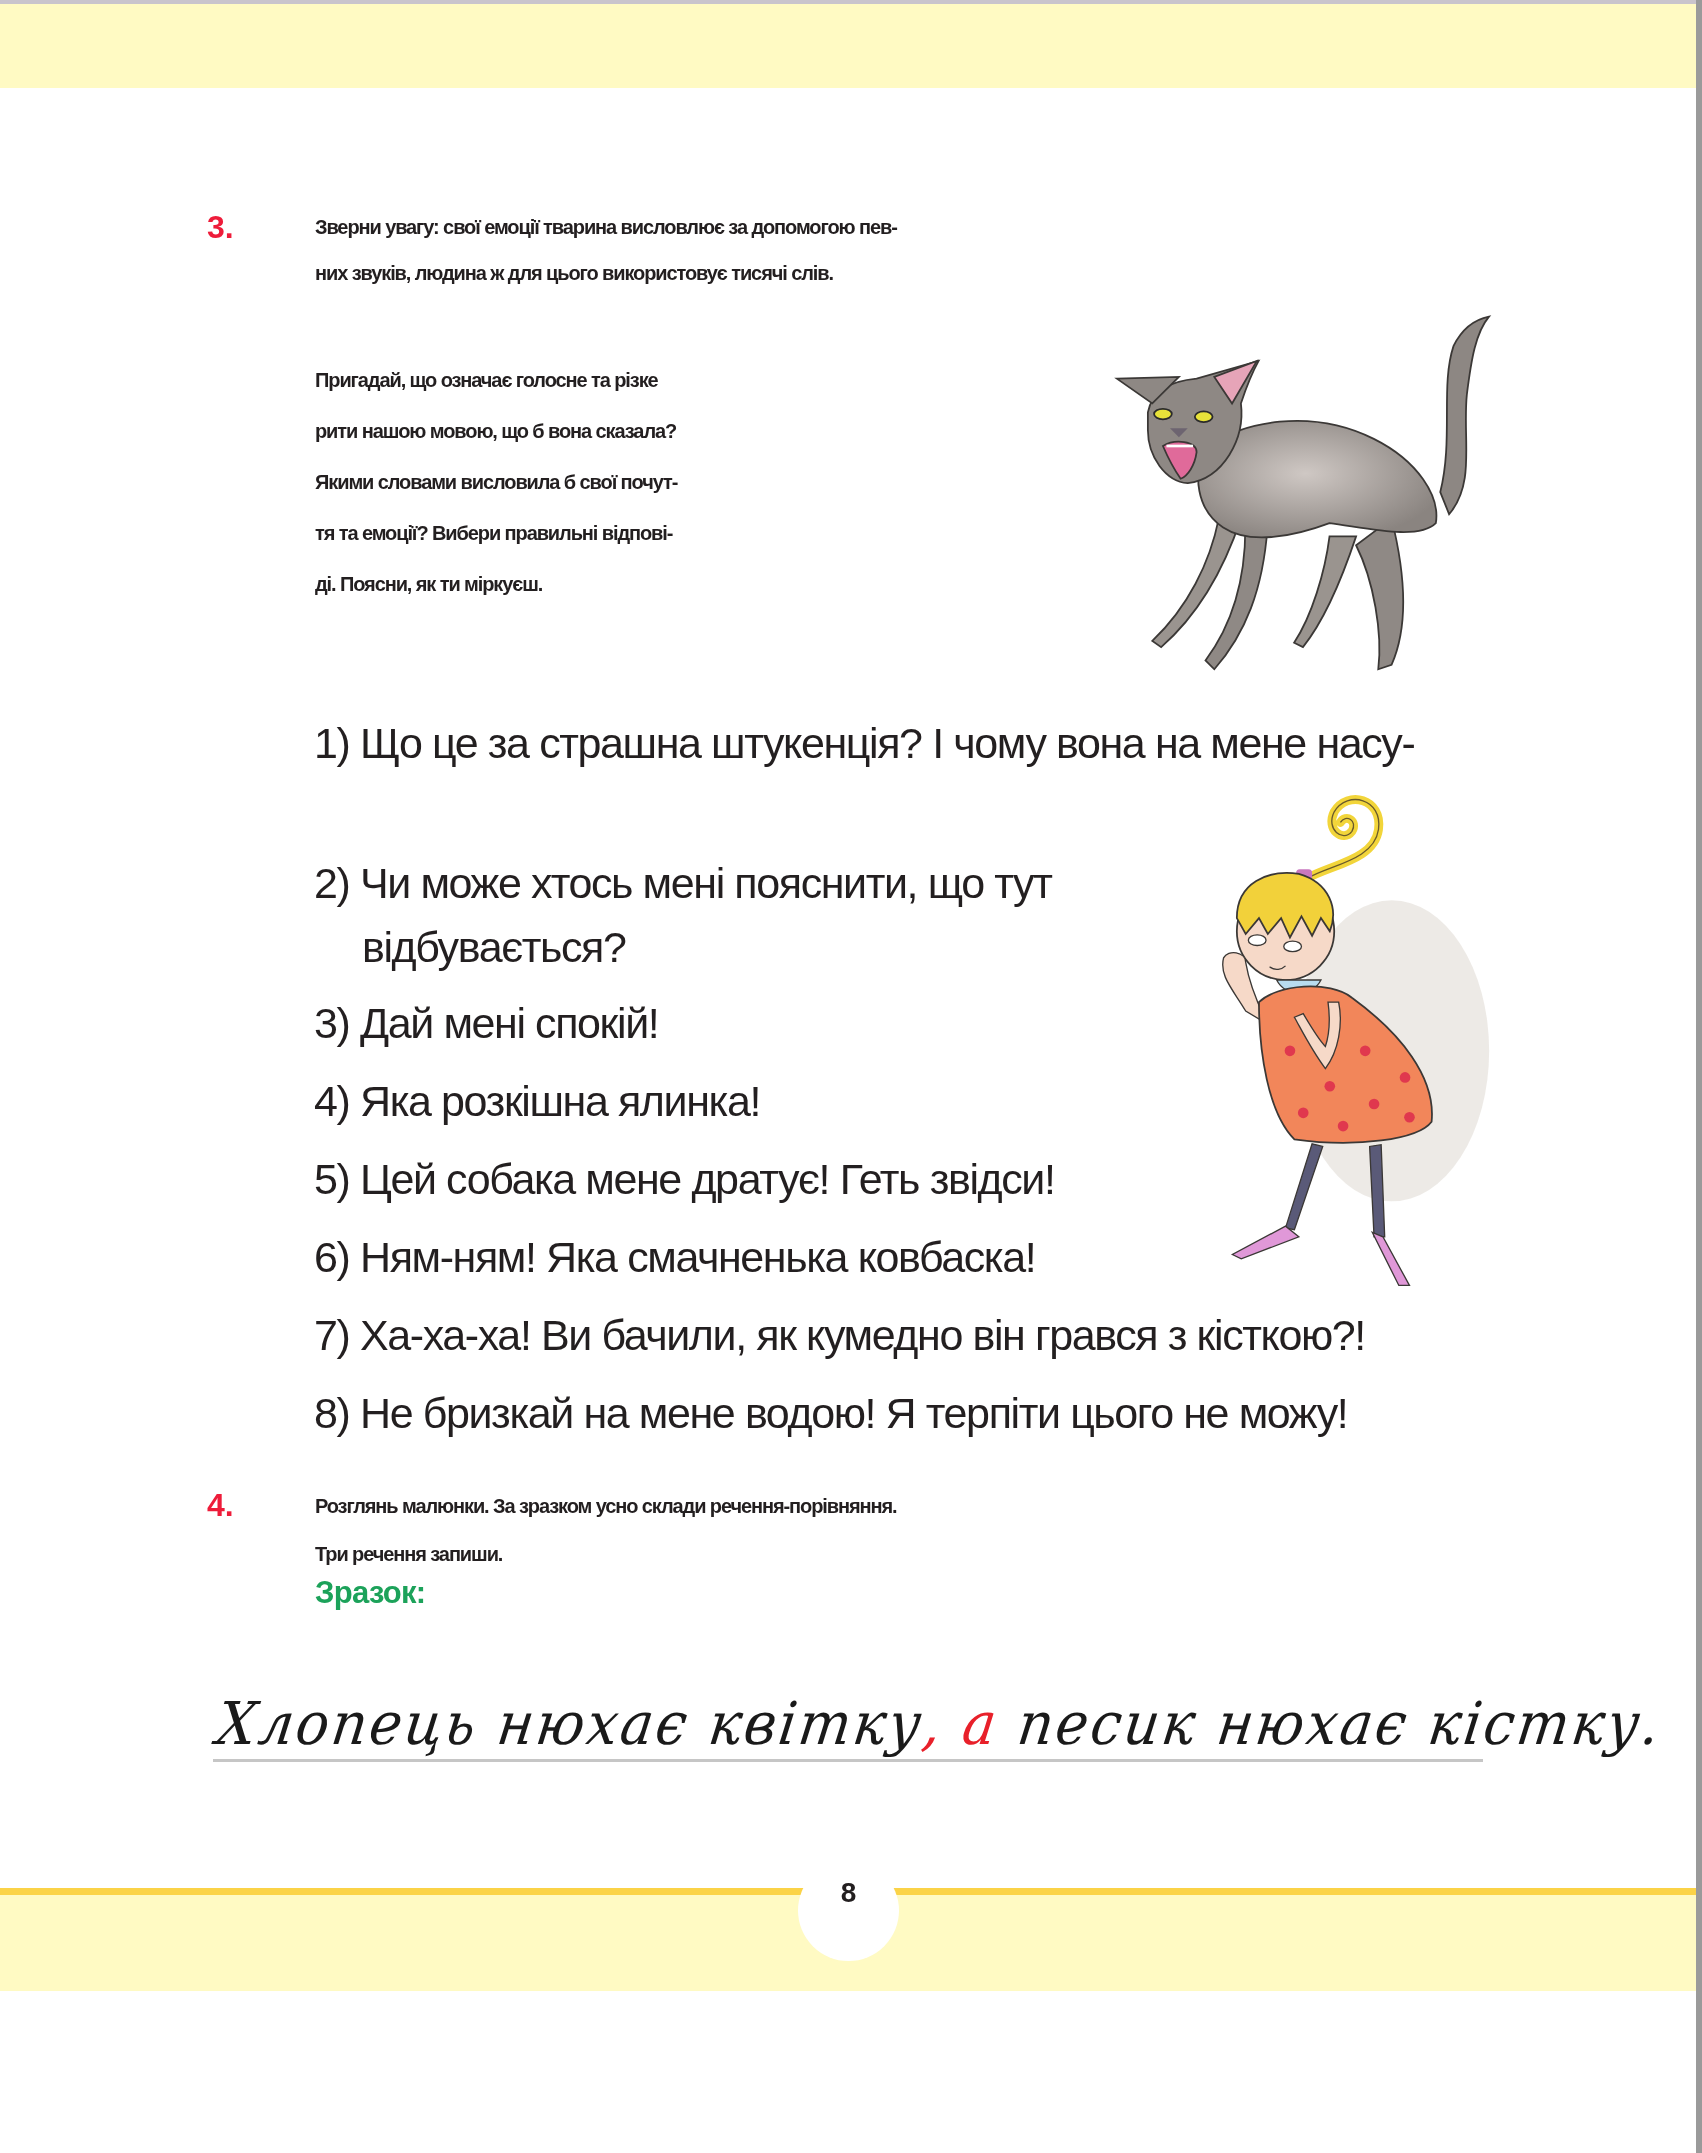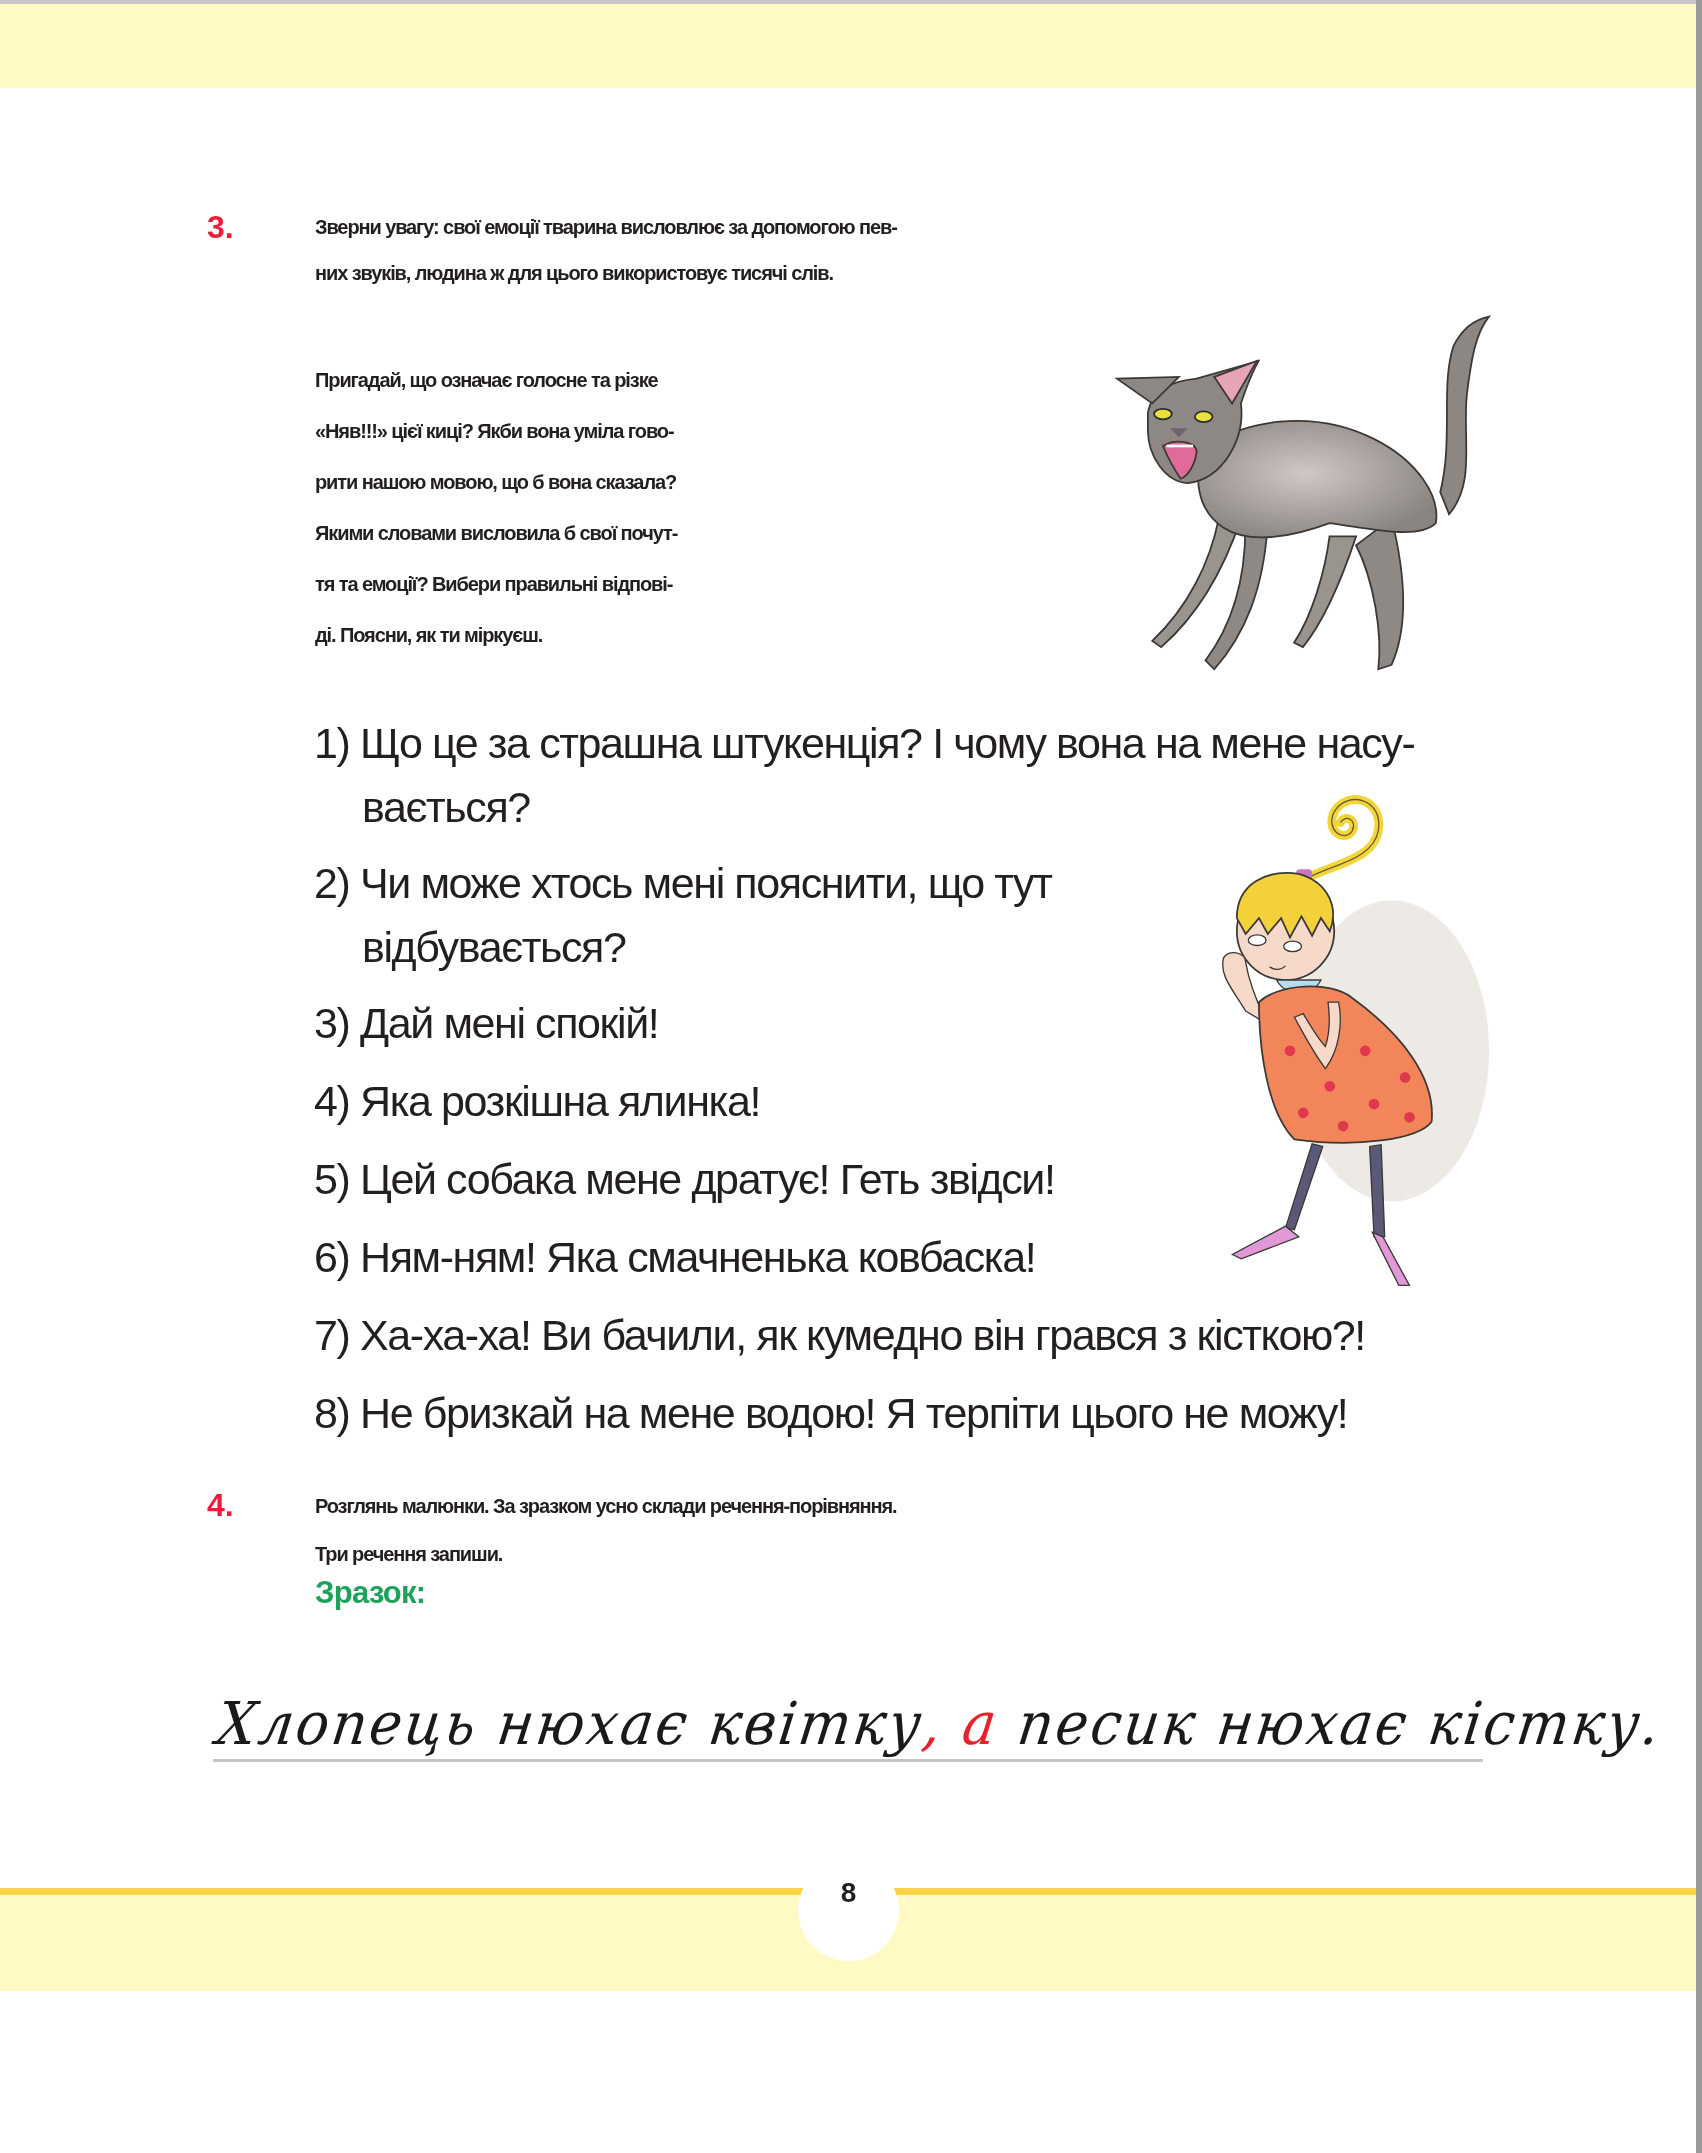--- a/index.html
+++ b/index.html
@@ -65,21 +65,20 @@
 <div class="right-edge"></div>
 
 <div class="task-num" style="top:209px;">3.</div>
 <div class="task-text" style="top:204px;">
   <span class="line">Зверни увагу: свої емоції тварина висловлює за допомогою пев-</span>
   <span class="line">них звуків, людина ж для цього використовує тисячі слів.</span>
 </div>
 
 <div class="task-text" style="top:355px; line-height:51px;">
   <span class="line">Пригадай, що означає голосне та різке</span>
-  <span class="line">«Няв!!!» цієї киці? Якби вона уміла гово-</span>
   <span class="line">рити нашою мовою, що б вона сказала?</span>
   <span class="line">Якими словами висловила б свої почут-</span>
   <span class="line">тя та емоції? Вибери правильні відпові-</span>
   <span class="line">ді. Поясни, як ти міркуєш.</span>
 </div>
 
 <svg class="illus" style="left:1099px; top:306px;" width="399" height="381" viewBox="0 0 450 430">
   <defs>
     <radialGradient id="catfur" cx="45%" cy="45%" r="60%">
       <stop offset="0%" stop-color="#cfc8c4"></stop>
@@ -146,21 +145,20 @@
   <path d="M195 408 L 200 510 L 212 510 L 208 406 Z" fill="#5a5a78" stroke="#3b3836" stroke-width="1.5"></path>
 
   <path d="M100 498 L 40 530 L 50 535 L 115 510 Z" fill="#e098d8" stroke="#3b3836" stroke-width="1.5"></path>
   <path d="M198 505 L 210 510 L 240 565 L 228 565 Z" fill="#e098d8" stroke="#3b3836" stroke-width="1.5"></path>
 </svg>
 
 <div class="list">
   <div class="item" style="top:0px;">
     <span>1)</span>
     <span>Що це за страшна штукенція? І чому вона на мене насу-</span>
-    <span class="cont">вається?</span>
   </div>
   <div class="item" style="top:140px;">
     <span>2)</span>
     <span>Чи може хтось мені пояснити, що тут</span>
     <span class="cont">відбувається?</span>
   </div>
   <div class="item" style="top:280px;">
     <span>3)</span>
     <span>Дай мені спокій!</span>
   </div>

